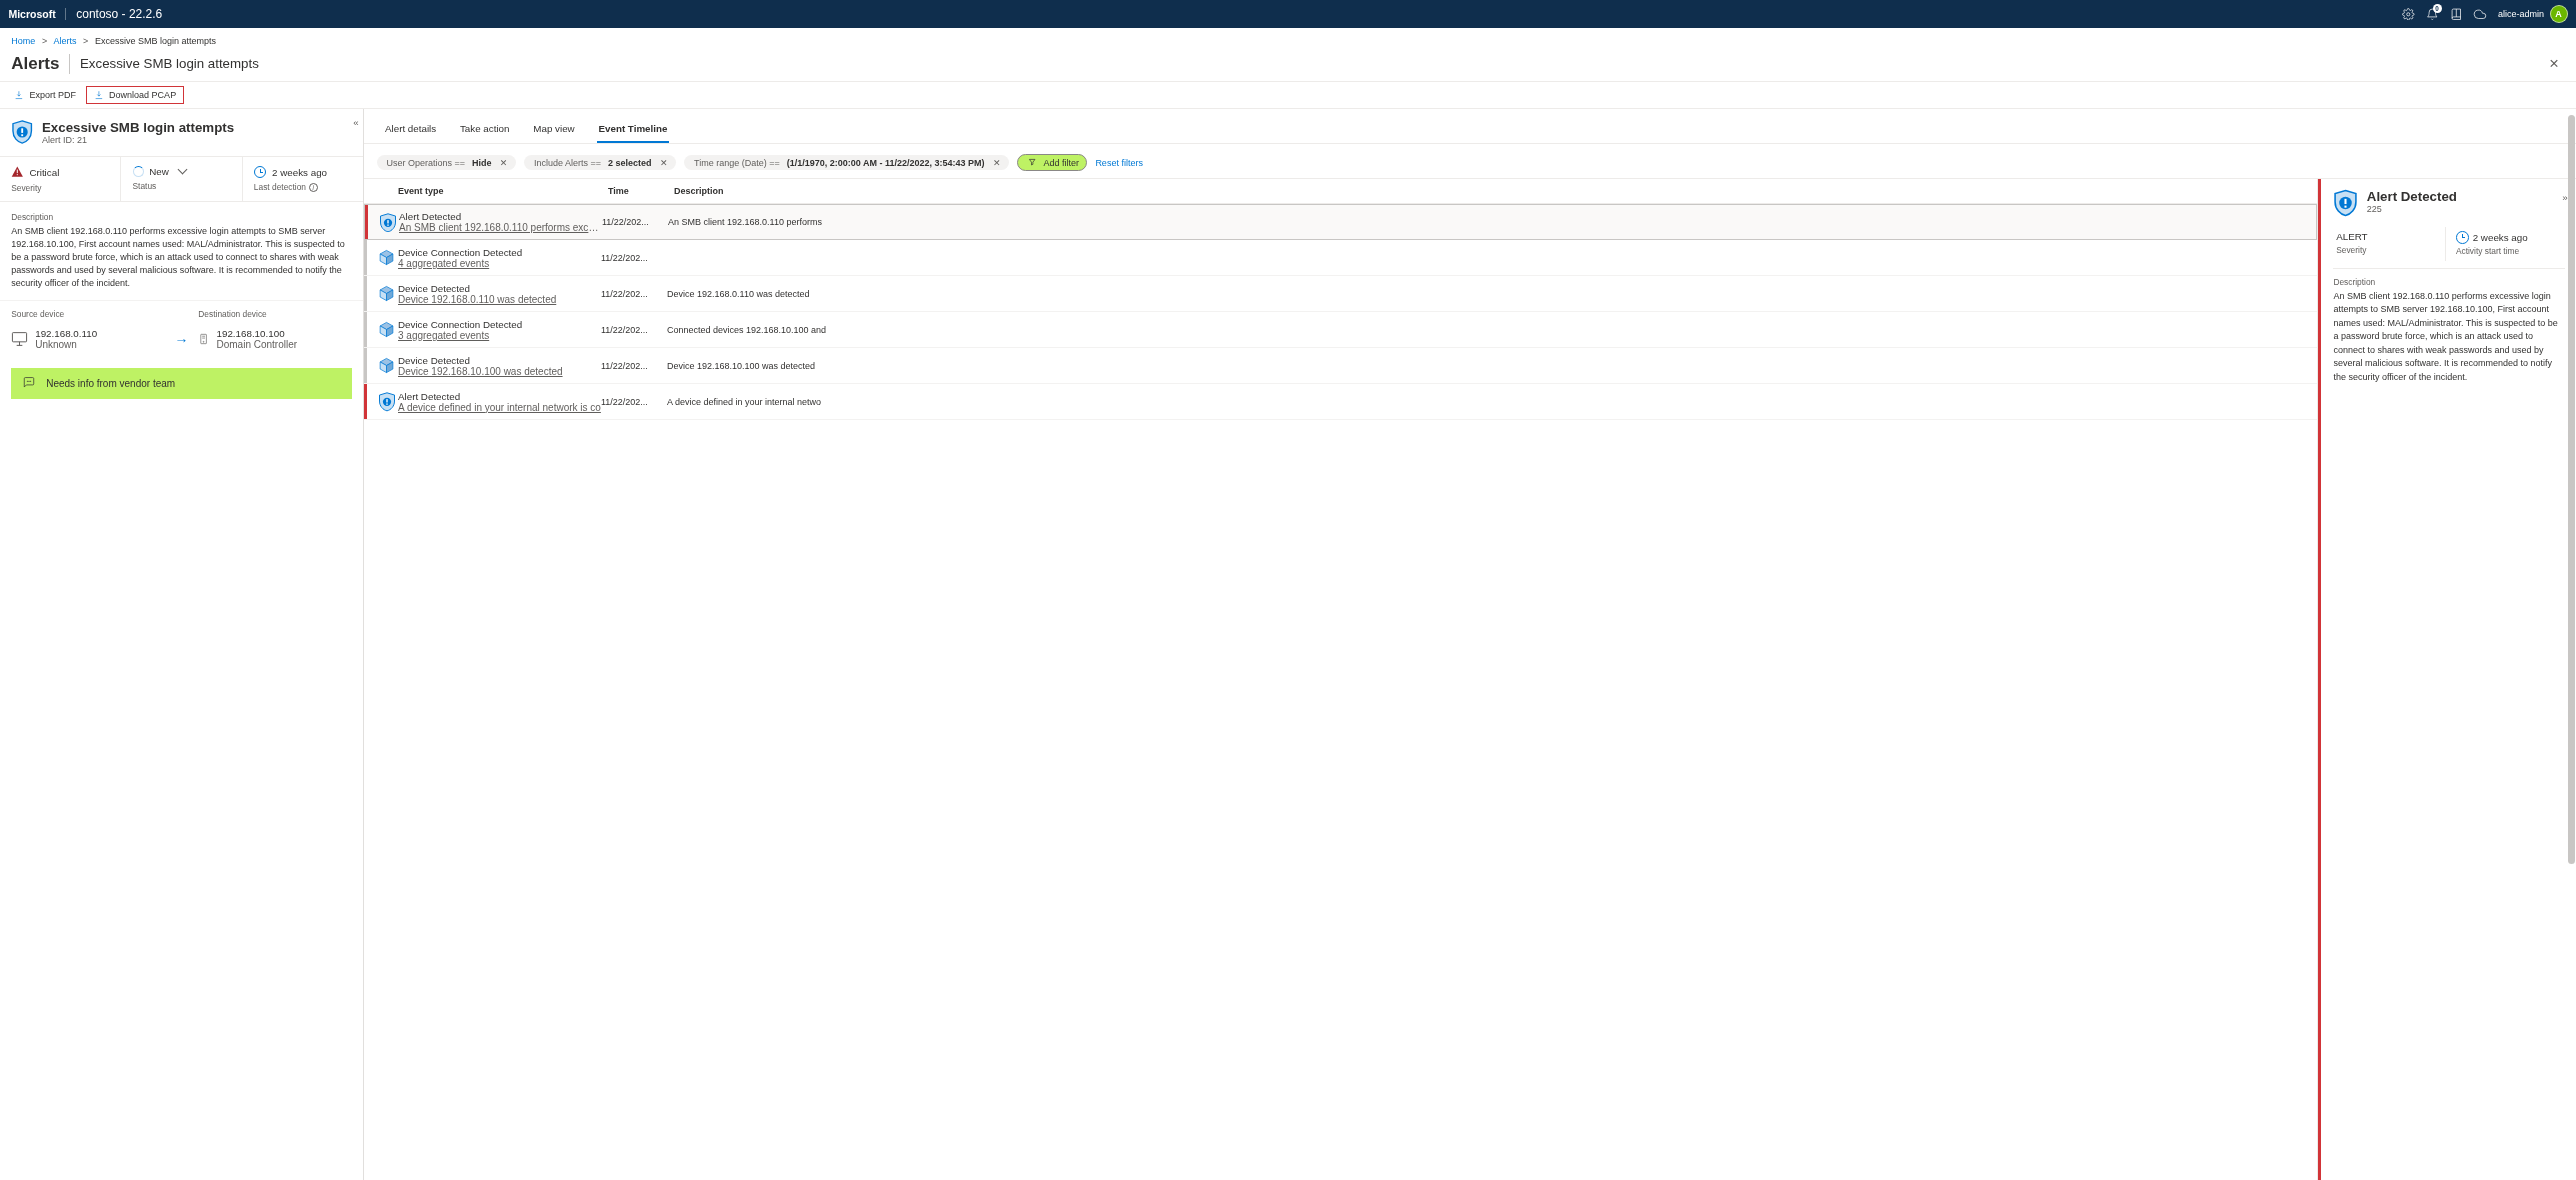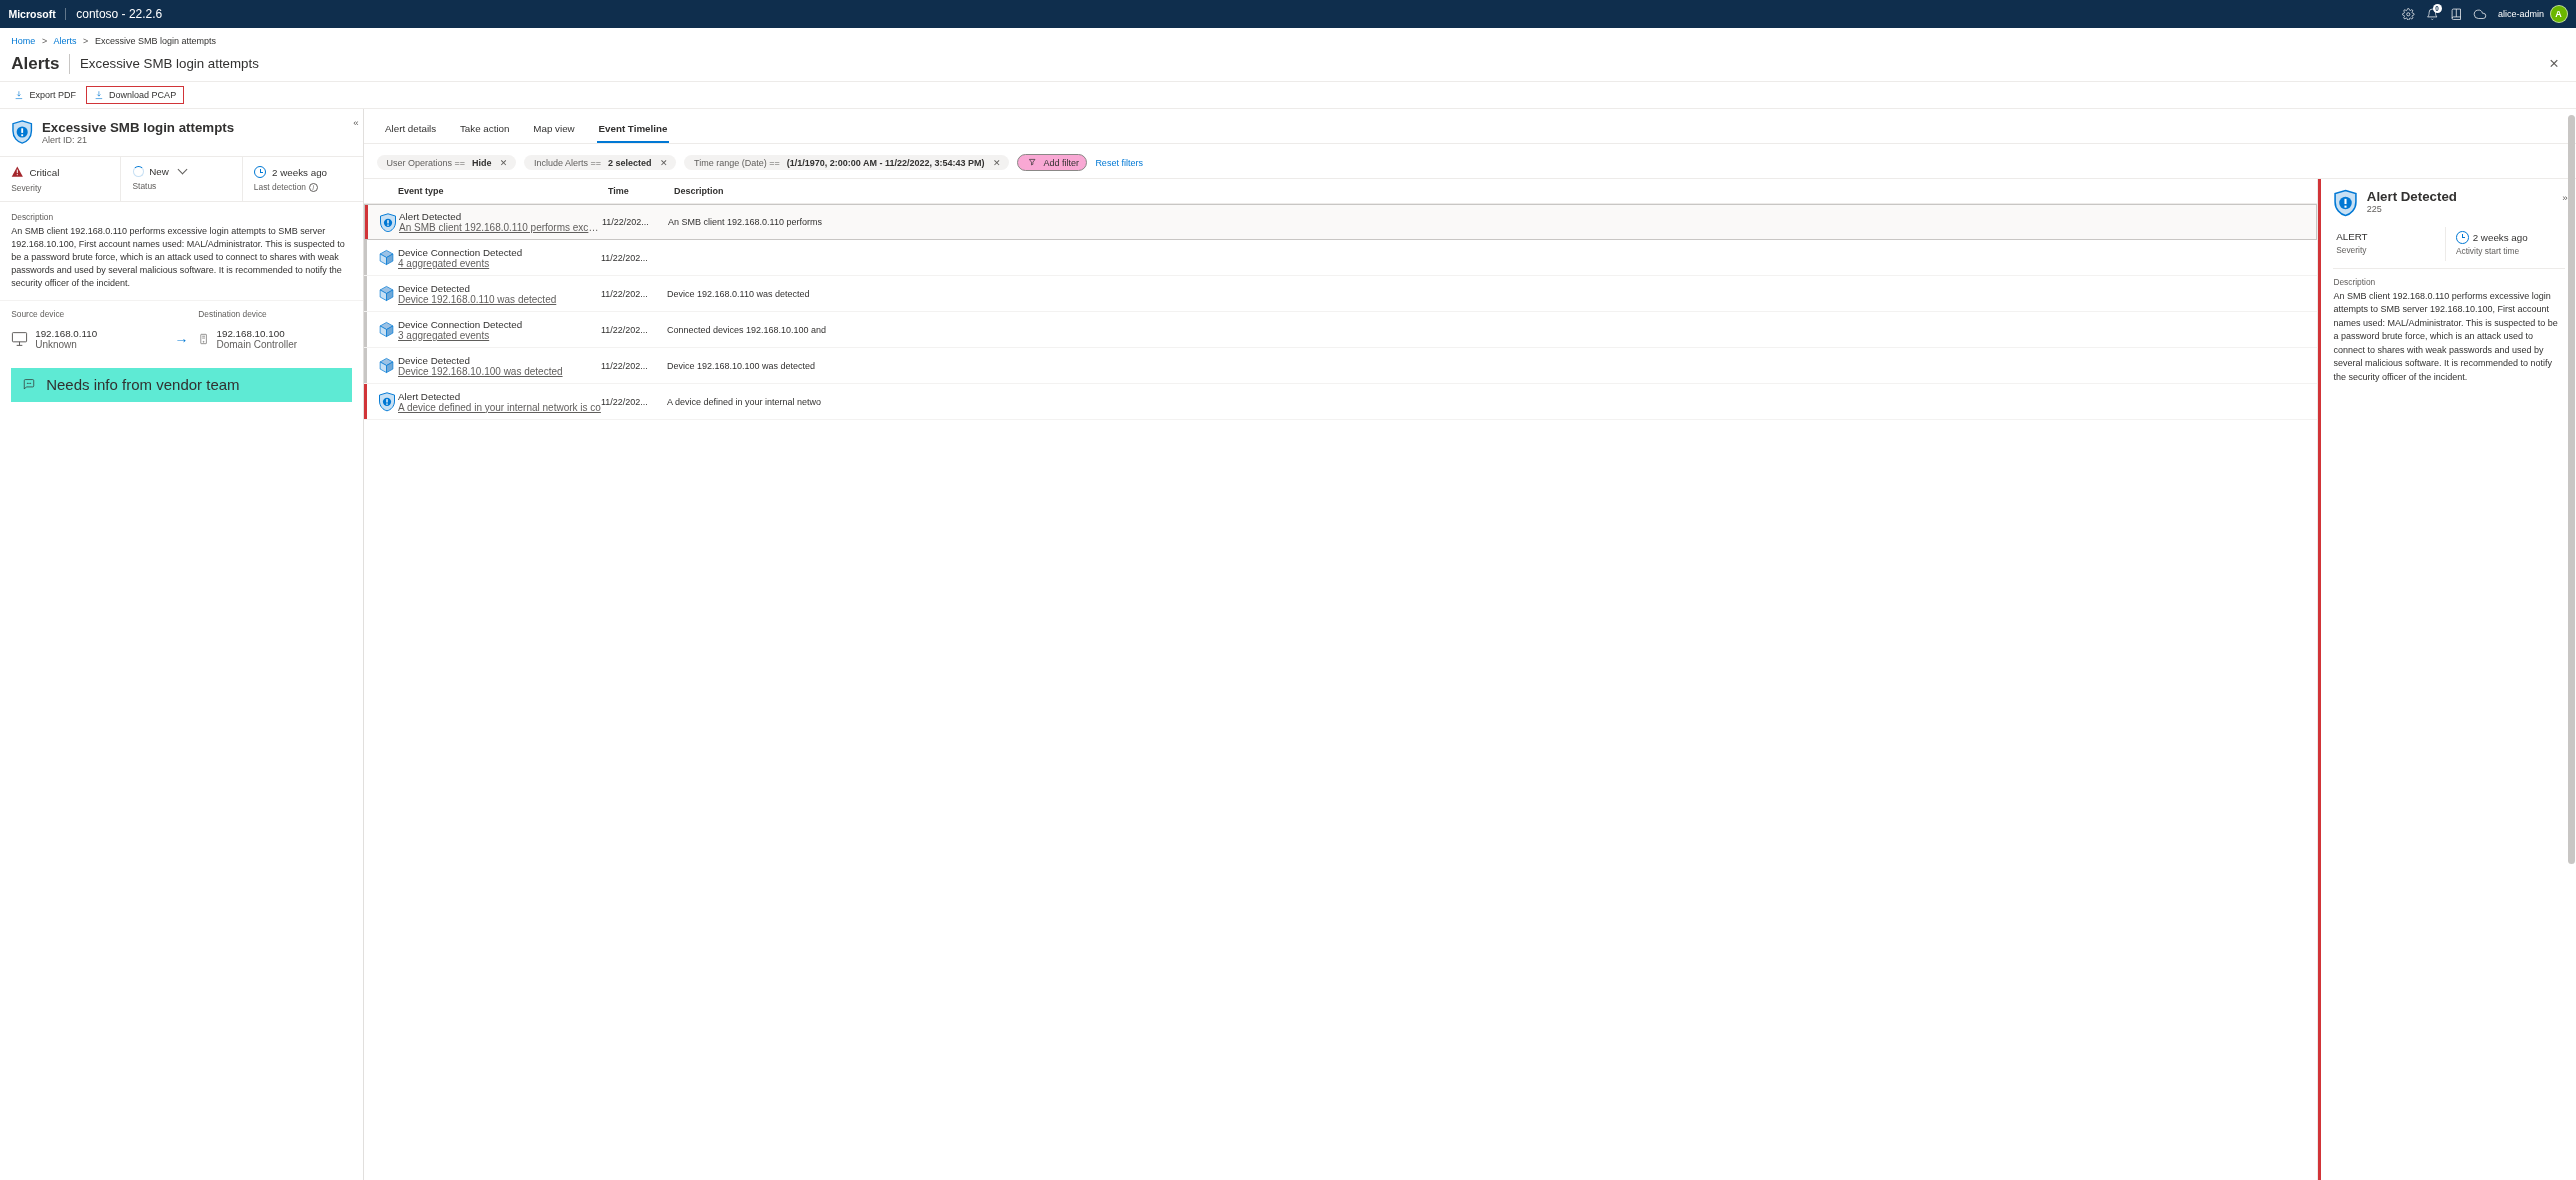--- a/index.html
+++ b/index.html
@@ -51,30 +51,30 @@
 .sect-lab { font-size: 8.4px; color: #605e5c; padding-bottom: 2.8px; }
 .desc-text { font-size: 9px; line-height: 1.45; }
 .dev-row { display: flex; align-items: flex-start; padding: 8.4px 11.2px; gap: 9.8px; border-top:0.7px solid #f3f2f1;}
 .dev { flex: 1; }
 .dev-body { display:flex; gap:7px; padding-top:5.6px;}
 .dev-ip { font-size: 9.8px; }
 .dev-sub { font-size: 10px; color: #605e5c; }
 .arrow-mid { align-self:center; color:#0078d4; font-size:14px; padding-top:17px;}
 .monitor-i { width:17px; stroke:#605e5c; fill:none; stroke-width:1.4;}
 .server-i { width:11.2px; stroke:#605e5c; fill:none; stroke-width:1.4;}
-.note { margin: 9.8px 11.2px; background: #5eead4; display: flex; align-items: center; gap: 9.8px; padding: 8.4px 11.2px; font-size: 15px;}
+.note { margin: 9.8px 11.2px; background: #bef264; display: flex; align-items: center; gap: 9.8px; padding: 8.4px 11.2px; font-size: 10px;}
 .note-i svg{ stroke:#323130; fill:none; stroke-width:1.4;}
 .tabs { display: flex; gap: 21px; padding: 9.8px 19.6px 0; border-bottom: 0.7px solid #edebe9;}
 .tab { padding: 4.2px 1.4px 7px; font-size: 9.8px; cursor: pointer; border-bottom: 2.1px solid transparent; color:#323130;}
 .tab.active { font-weight: 600; border-bottom-color: #0078d4; }
 .filters { display: flex; flex-wrap: wrap; gap: 8.4px; padding: 9.8px 12.6px 7px; align-items: center; }
 .pill { background: #f3f2f1; border-radius: 9.8px; padding: 2.8px 7px 2.8px 9.8px; font-size: 9px; display: flex; align-items: center; gap: 7px; color:#605e5c;}
 .pill strong { color: #323130; font-weight: 600; }
 .pill .x { cursor: pointer; color: #605e5c; padding:0 1.4px;}
-.pill.white { background: #f9a8d4; border: 0.7px solid #8a8886; cursor:pointer; color:#323130;}
+.pill.white { background: #bef264; border: 0.7px solid #8a8886; cursor:pointer; color:#323130;}
 .pill.white svg { stroke:#323130;}
 .reset { color: #0078d4; font-size: 9px; cursor: pointer; }
 .table-wrap { flex: 1; display: flex; overflow: hidden; border-top: 0.7px solid #edebe9;}
 .table { flex: 1; overflow-y: auto; }
 .thead { display: flex; padding: 7px 7px 7px 34px; font-weight: 600; font-size: 9px; border-bottom: 0.7px solid #edebe9; position:sticky; top:0; background:#fff;}
 .th-type { flex: 0 0 210px; }
 .th-time { flex: 0 0 66px; }
 .th-desc { flex: 1; }
 .trow { display: flex; align-items: center; padding: 5.6px 7px; border-bottom: 0.7px solid #f3f2f1; position: relative; cursor:pointer; min-height:36px;}
 .trow.sel { background: #faf9f8; border:0.7px solid #c8c6c4;}

